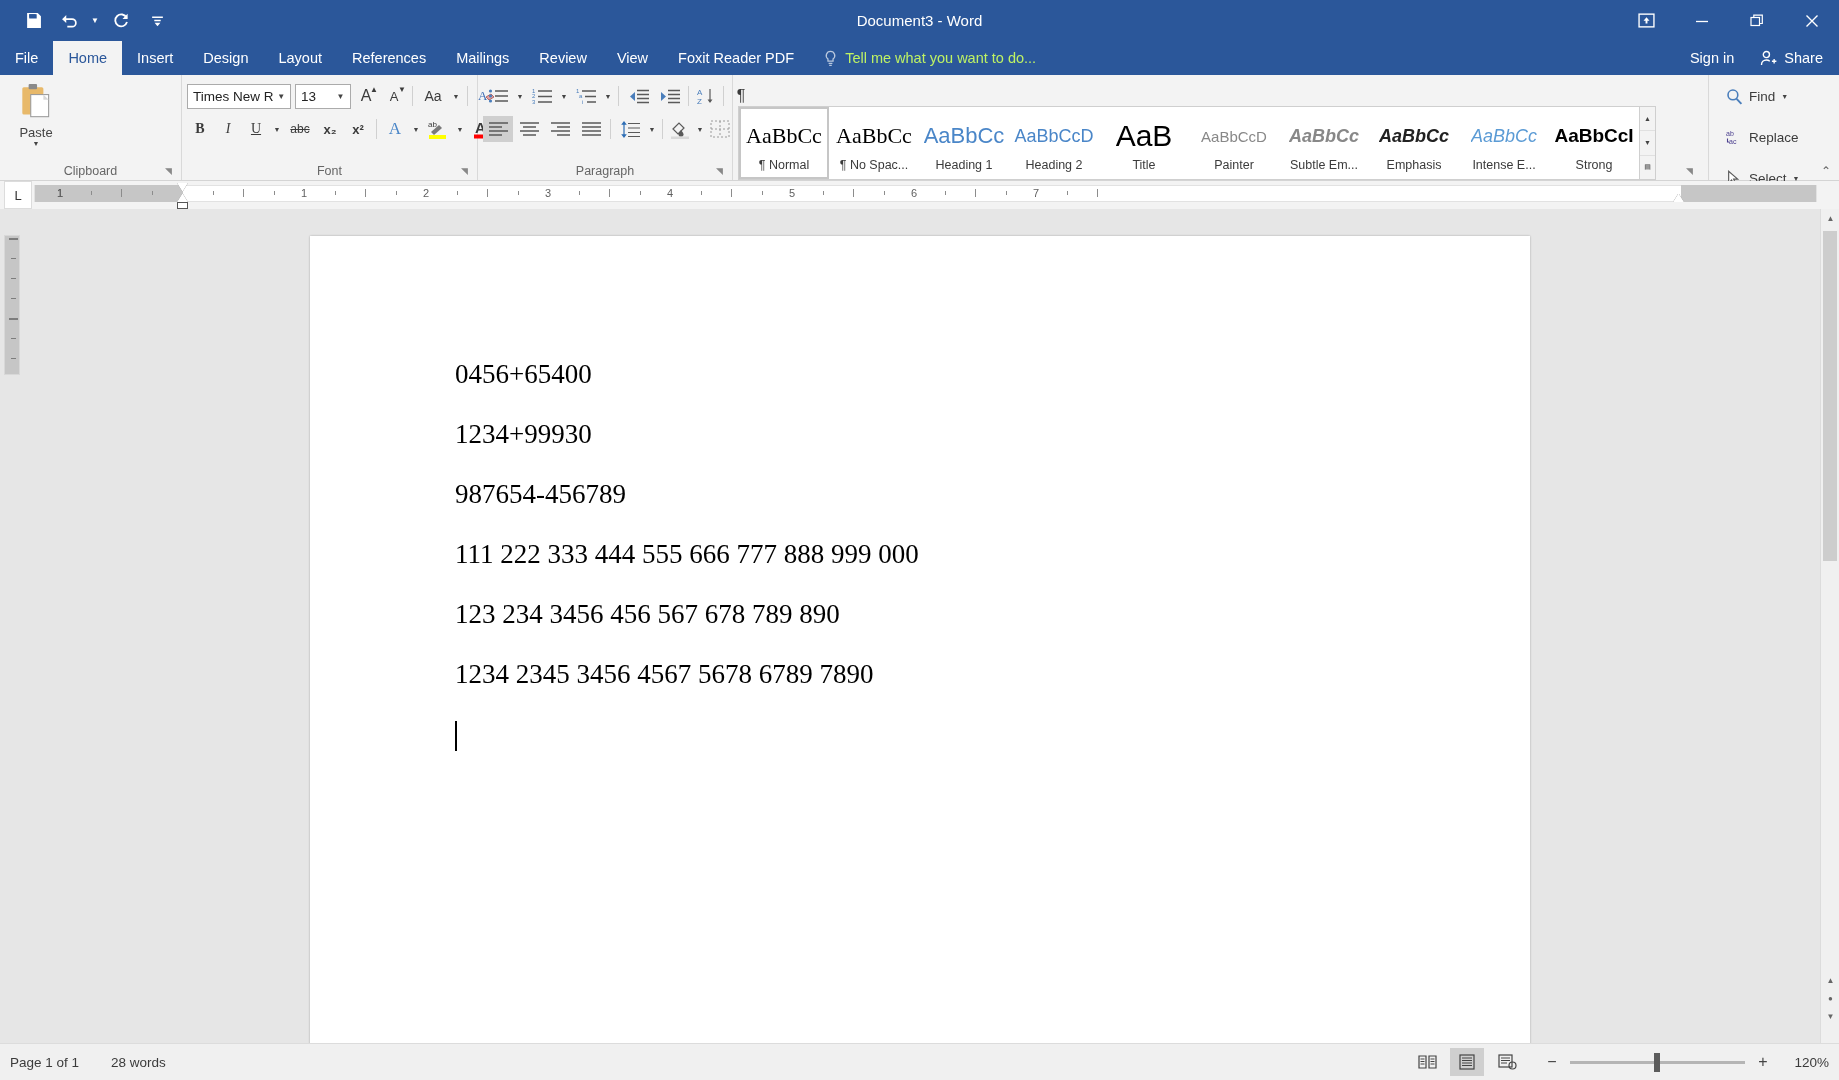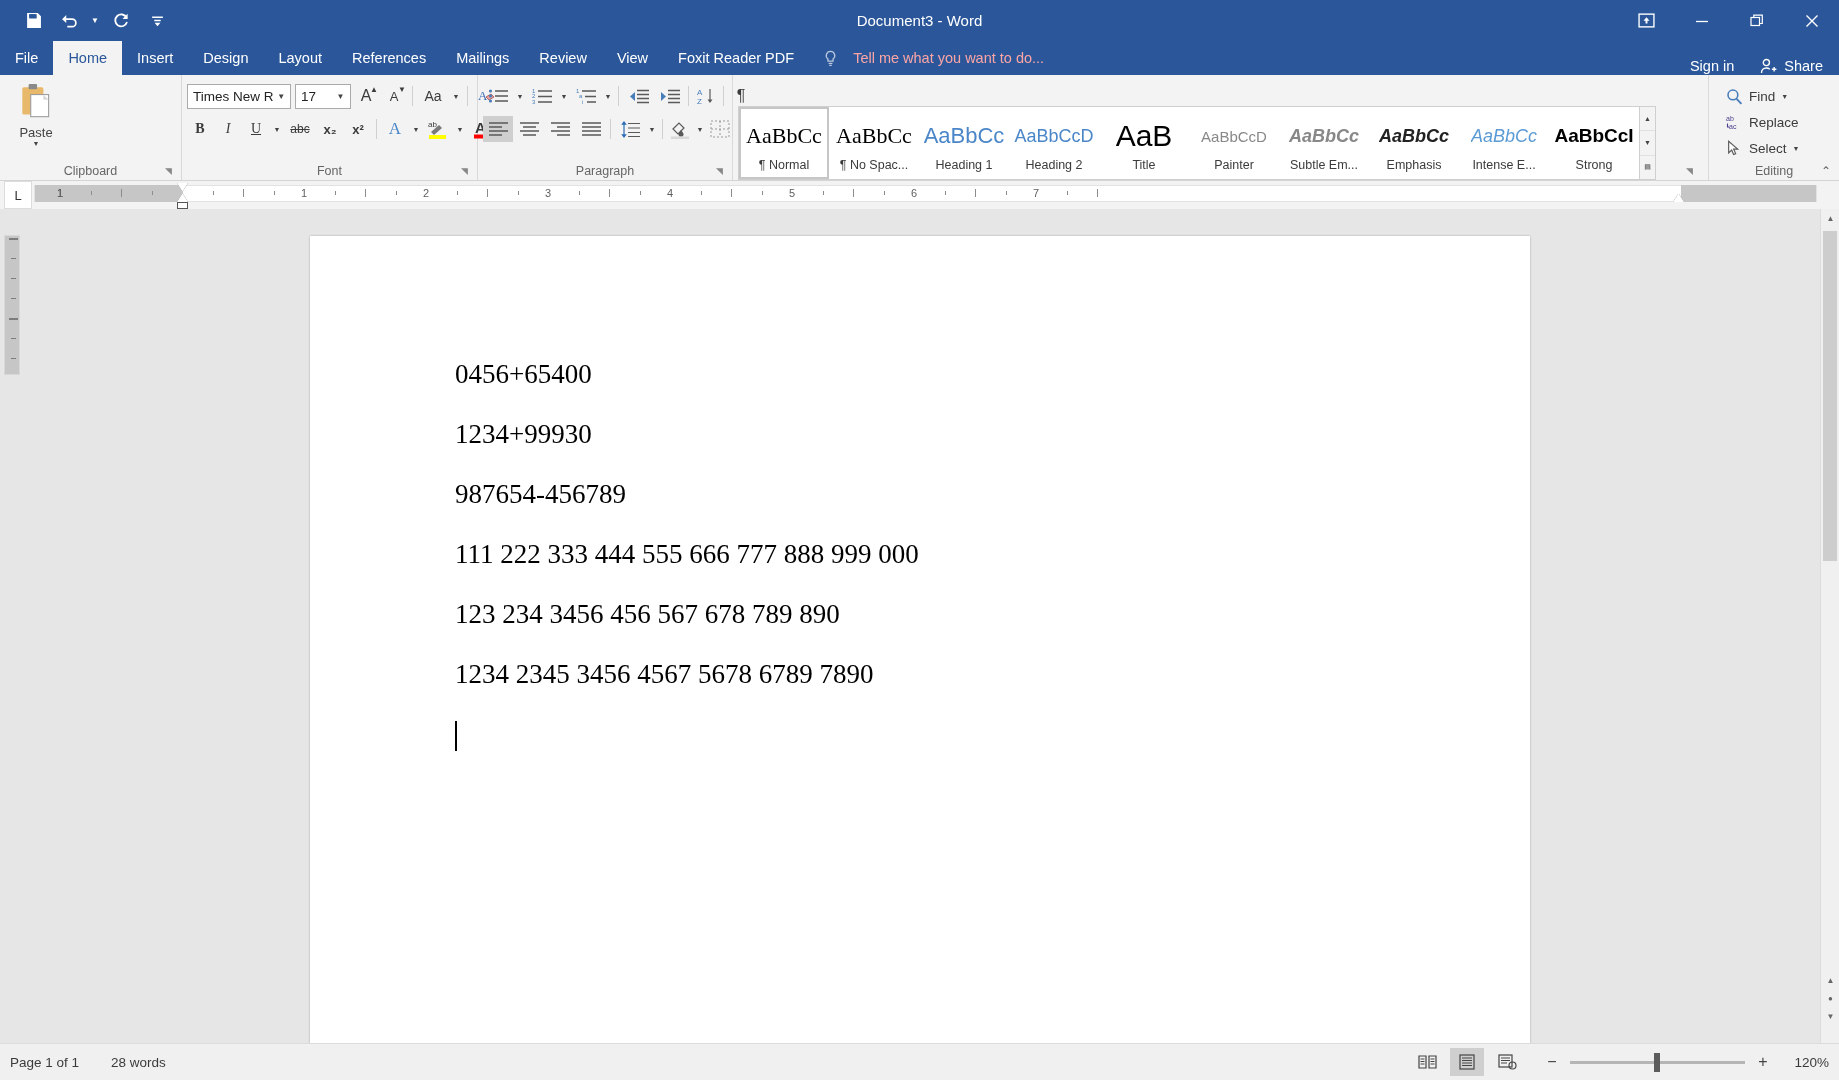--- a/index.html
+++ b/index.html
@@ -44,26 +44,26 @@
     height: 34px; background: #2b579a;
     display: flex; align-items: stretch; position: relative;
   }
   .tab {
     padding: 0 15px; display: flex; align-items: center;
     color: #ffffff; font-size: 14.5px; white-space: nowrap;
   }
   .tab.file { background: #2b579a; }
   .tab.active { background: #f3f3f3; color: #2b579a; }
   .tellme {
-    display: flex; align-items: center; gap: 15px;
-    color: #fca5a5; font-size: 14.5px; padding-left: 14px;
+    display: flex; align-items: center; gap: 7px;
+    color: #bef264; font-size: 14.5px; padding-left: 14px;
   }
   .tellme svg { flex: none; }
   .right-acct {
-    position: absolute; right: 0; top: 8px; height: 34px;
+    position: absolute; right: 0; top: 0; height: 34px;
     display: flex; align-items: center;
   }
   .signin { color: #ffffff; font-size: 14.5px; padding: 0 14px; }
   .share {
     color: #ffffff; font-size: 14.5px; padding: 0 16px 0 12px;
     height: 34px; display: flex; align-items: center; gap: 7px;
     background: #1f4border;
   }
 
   
@@ -140,21 +140,21 @@
     font-size: 12.5px; color: #3b3b3b; white-space: nowrap;
     overflow: hidden; max-width: 86px; text-align: center;
   }
   .gal-scroll {
     width: 16px; height: 74px; display: flex; flex-direction: column;
     border: 1px solid #cfcfcf; border-left: none; background: #f3f3f3;
   }
   .gal-sb { flex:1; display:flex; align-items:center; justify-content:center; font-size:7px; color:#444; border-bottom:1px solid #e0e0e0;}
 
   
-  .edit-cmds { display: flex; flex-direction: column; padding: 5px 6px 0 8px; gap: 2px; }
+  .edit-cmds { display: flex; flex-direction: column; padding: 5px 6px 0 8px; gap: 17px; }
   .edit-cmd {
     display: flex; align-items: center; gap: 6px; height: 24px;
     font-size: 13.5px; color: #3b3b3b; padding: 0 4px;
   }
   .ribbon-collapse {
     position: absolute; right: 8px; bottom: 2px; color: #666; font-size: 12px;
   }
 
   
   .ruler-wrap { height: 28px; background: #f3f3f3; display: flex; position: relative; }
@@ -370,21 +370,21 @@
   </div>
 
   <div class="rgroup" style="width:296px">
     <div class="rgroup-body" style="flex-direction:column;align-items:flex-start">
       <div class="font-row r1">
         <div class="combo" style="width:104px">
           <span class="cname">Times New Ro</span>
           <span class="carrow">▼</span>
         </div>
         <div class="combo" style="width:56px;margin-left:2px">
-          <span class="cname">17</span>
+          <span class="cname">13</span>
           <span class="carrow" style="margin-left:auto">▼</span>
         </div>
         <div class="ibtn">
             <span style="font-size:16px">A</span>
             <span style="font-size:8px;position:absolute;top:2px;right:1px">▲</span>
           </div>
         <div class="ibtn">
             <span style="font-size:13px">A</span>
             <span style="font-size:8px;position:absolute;top:2px;right:1px">▼</span>
           </div>

